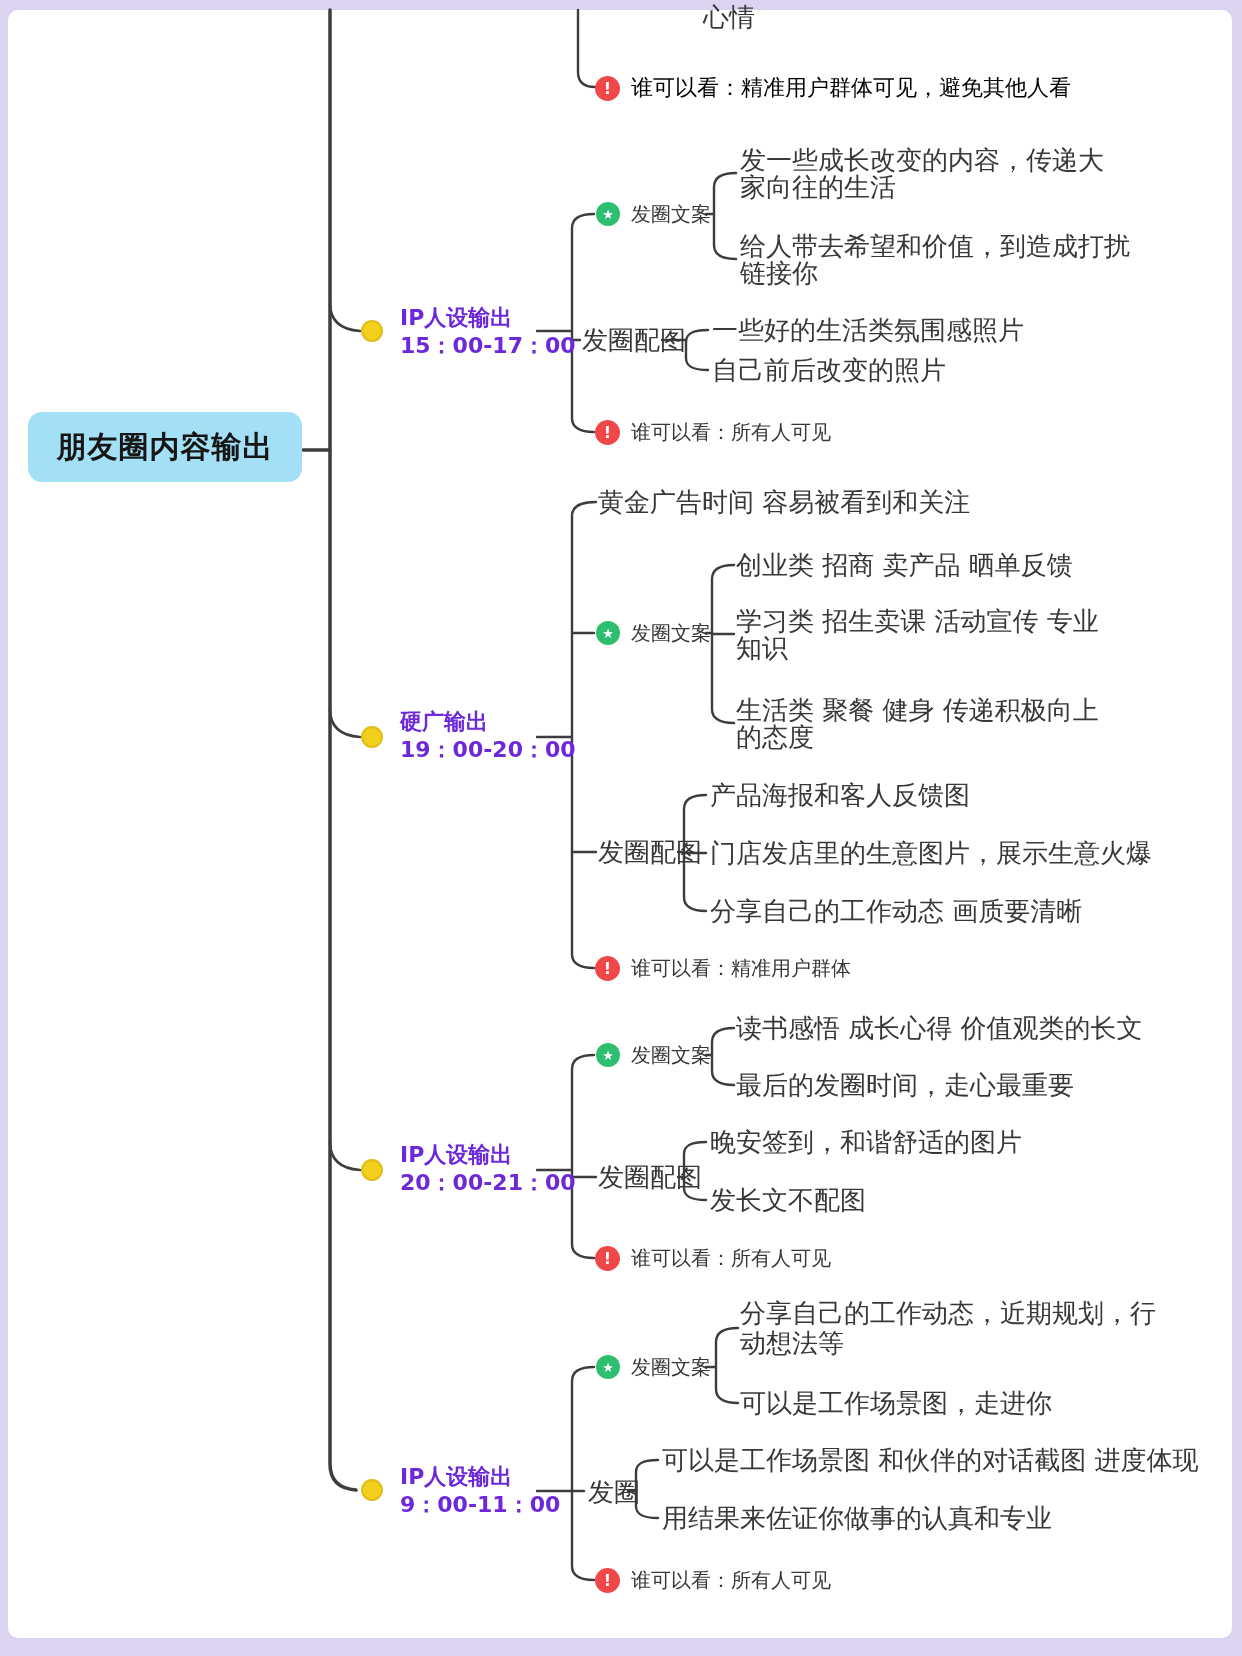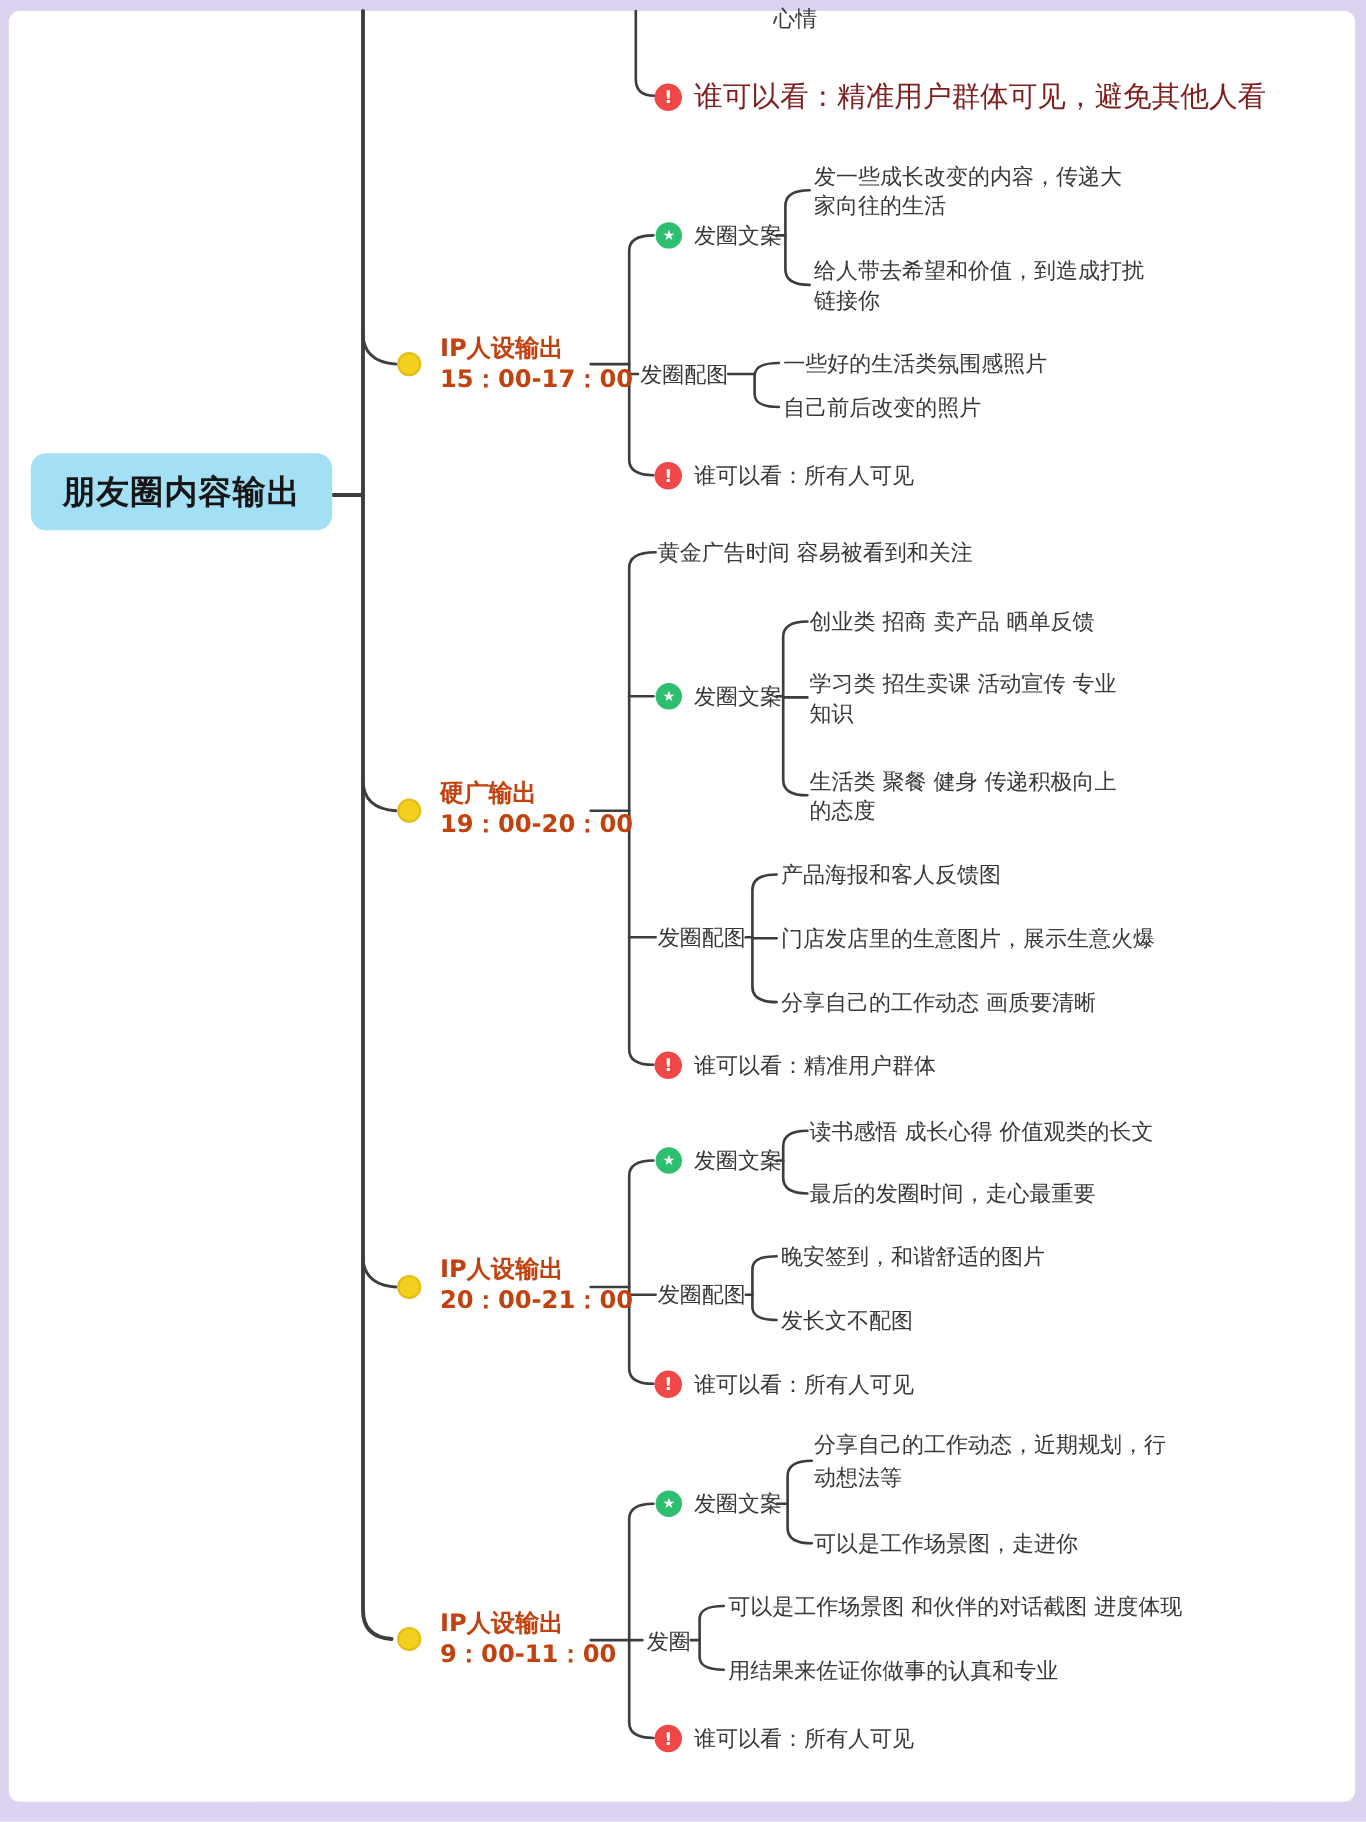--- a/index.html
+++ b/index.html
@@ -10,32 +10,32 @@
     overflow:hidden;
   }
   .panel{
     position:absolute;left:8px;top:10px;width:1224px;height:1628px;
     background:#ffffff;border-radius:10px;
   }
   svg.wires{position:absolute;left:0;top:0;pointer-events:none;}
   svg.wires path{fill:none;stroke:#3d3d3d;stroke-linecap:round;}
   .t{
     position:absolute;height:26px;line-height:26px;
-    font-size:20px;color:#383838;white-space:nowrap;
+    font-size:26px;color:#383838;white-space:nowrap;
   }
   .bt{
     position:absolute;white-space:nowrap;
-    font-size:22px;line-height:28px;font-weight:bold;color:#c2410c;
+    font-size:22px;line-height:28px;font-weight:bold;color:#6d28d9;
   }
   .bt div{height:28px;}
   .node{position:absolute;display:flex;align-items:center;height:26px;}
   .node-tall{position:absolute;display:flex;align-items:center;}
   .nlbl{font-size:20px;color:#383838;white-space:nowrap;line-height:26px;}
   .col{display:flex;flex-direction:column;}
-  .col .tl{height:26px;line-height:26px;font-size:26px;color:#7f1d1d;white-space:nowrap;}
+  .col .tl{height:26px;line-height:26px;font-size:22px;color:#000000;white-space:nowrap;}
   .ic{display:inline-flex;align-items:center;justify-content:center;border-radius:50%;flex:0 0 auto;}
   .ic.star{width:24px;height:24px;background:#2EBE70;color:#ffffff;font-size:13px;margin-right:11px;}
   .ic.alert{width:25px;height:25px;background:#F04848;color:#ffffff;font-size:16px;font-weight:bold;margin-right:11px;}
   .dot{
     position:absolute;width:22px;height:22px;border-radius:50%;
     background:#F3CF1E;border:2px solid #E2BD15;box-sizing:border-box;
   }
   .root{
     position:absolute;left:28px;top:412px;width:274px;height:70px;
     background:#A3E0F6;border-radius:14px;

